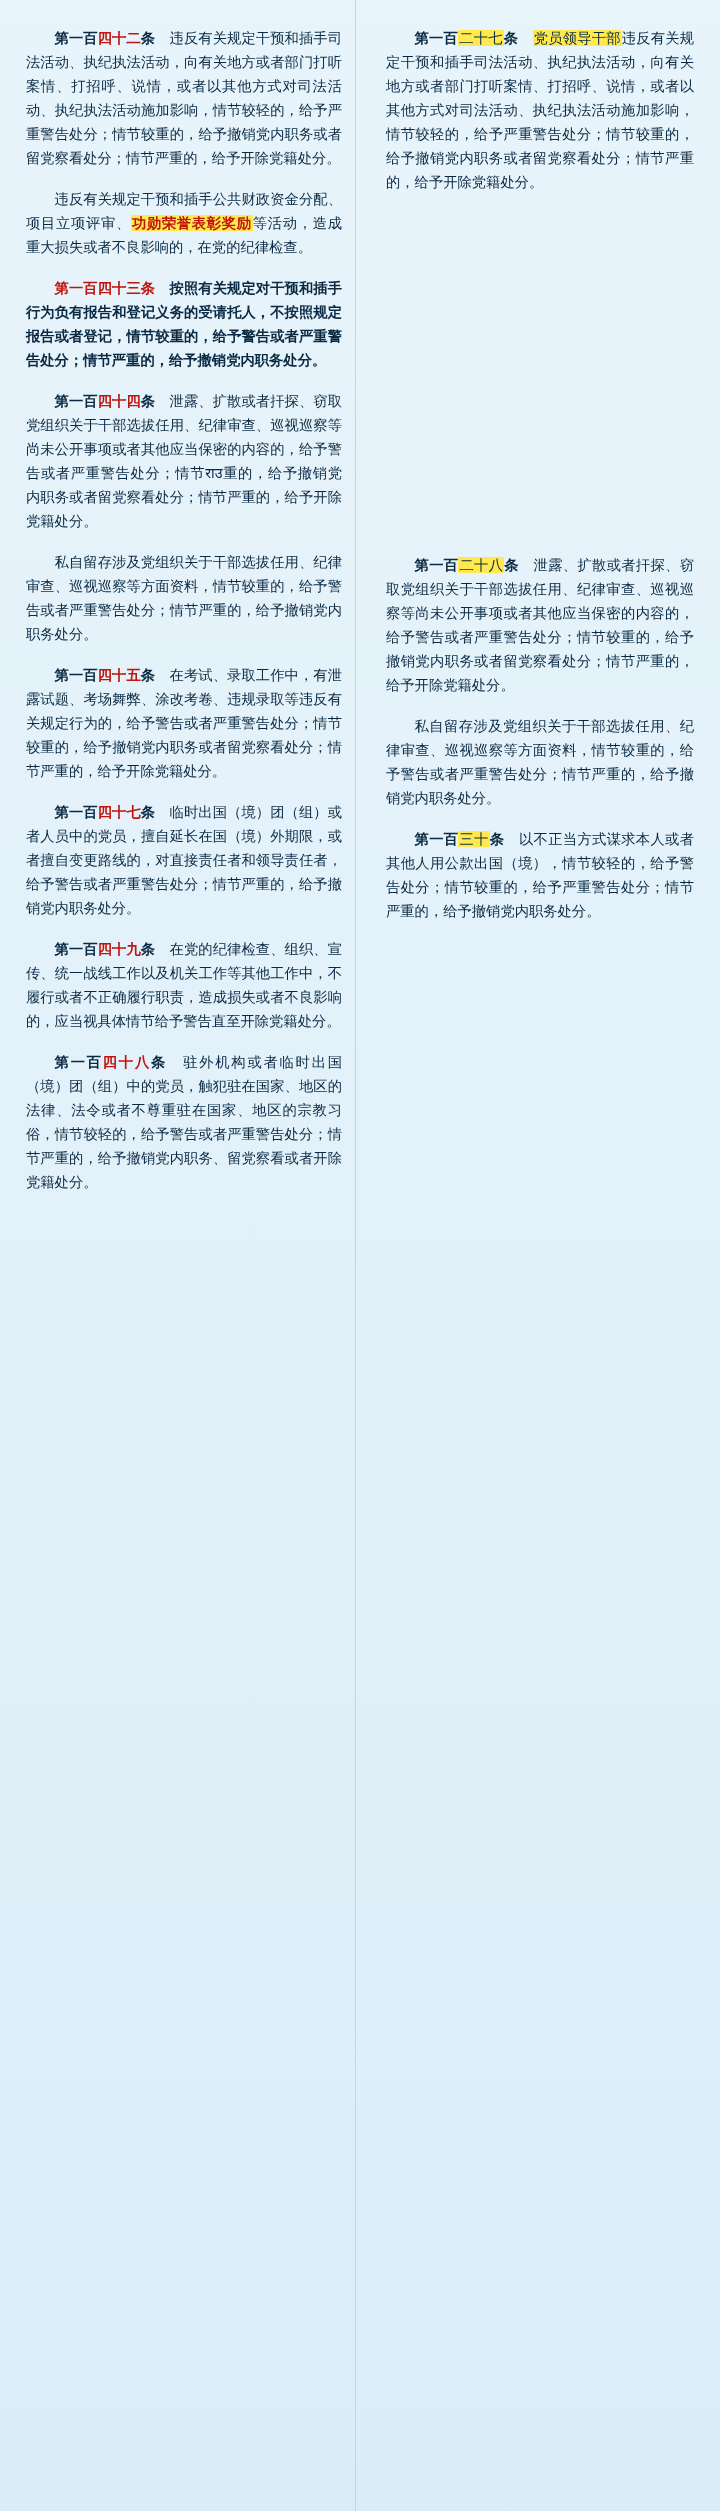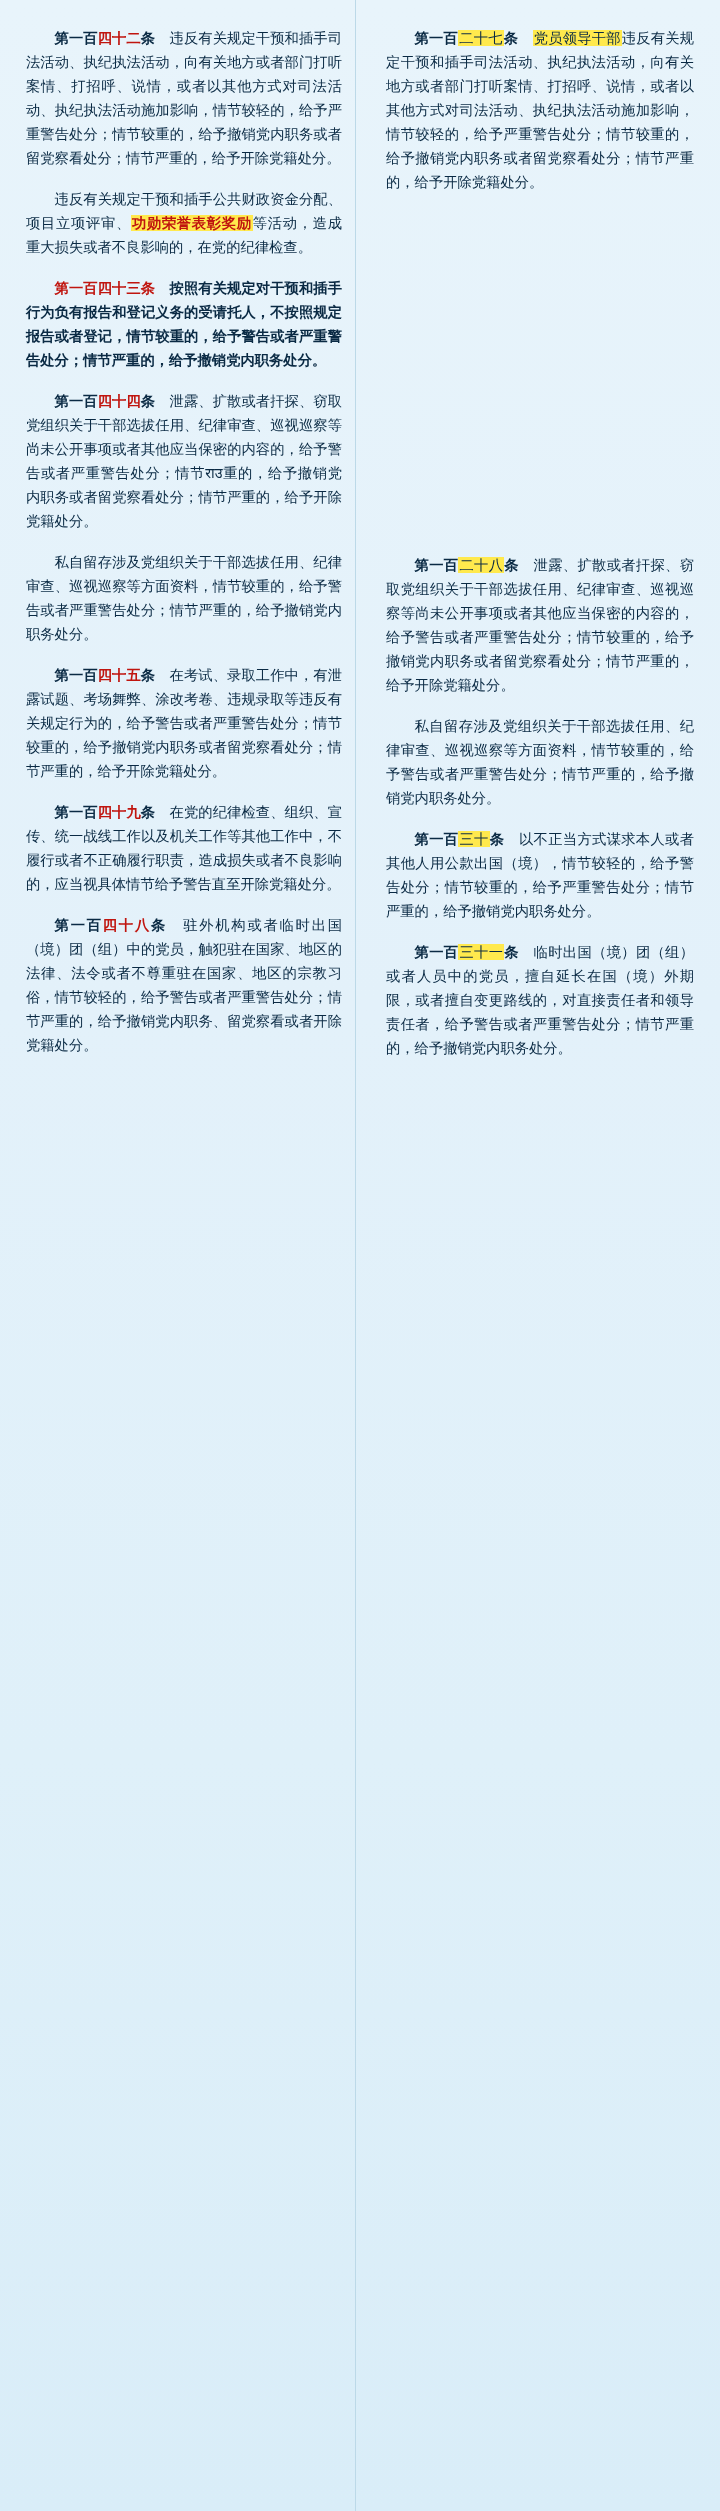--- a/index.html
+++ b/index.html
@@ -83,25 +83,25 @@
 
 <div class="page">
   <div class="columns">
     <div class="col col-left" id="left-col">
         <p class="art"><span class="label">第一百</span><span class="num-red">四十二</span><span class="label">条</span><span>　违反有关规定干预和插手司法活动、执纪执法活动，向有关地方或者部门打听案情、打招呼、说情，或者以其他方式对司法活动、执纪执法活动施加影响，情节较轻的，给予严重警告处分；情节较重的，给予撤销党内职务或者留党察看处分；情节严重的，给予开除党籍处分。</span></p>
         <p class="art"><span>违反有关规定干预和插手公共财政资金分配、项目立项评审、</span><span class="hl-red">功勋荣誉表彰奖励</span><span>等活动，造成重大损失或者不良影响的，在党的纪律检查。</span></p>
         <p class="art red-para"><span class="label">第一百四十三条</span><span>　按照有关规定对干预和插手行为负有报告和登记义务的受请托人，不按照规定报告或者登记，情节较重的，给予警告或者严重警告处分；情节严重的，给予撤销党内职务处分。</span></p>
         <p class="art"><span class="label">第一百</span><span class="num-red">四十四</span><span class="label">条</span><span>　泄露、扩散或者扞探、窃取党组织关于干部选拔任用、纪律审查、巡视巡察等尚未公开事项或者其他应当保密的内容的，给予警告或者严重警告处分；情节राउ重的，给予撤销党内职务或者留党察看处分；情节严重的，给予开除党籍处分。</span></p>
         <p class="art"><span>私自留存涉及党组织关于干部选拔任用、纪律审查、巡视巡察等方面资料，情节较重的，给予警告或者严重警告处分；情节严重的，给予撤销党内职务处分。</span></p>
         <p class="art"><span class="label">第一百</span><span class="num-red">四十五</span><span class="label">条</span><span>　在考试、录取工作中，有泄露试题、考场舞弊、涂改考卷、违规录取等违反有关规定行为的，给予警告或者严重警告处分；情节较重的，给予撤销党内职务或者留党察看处分；情节严重的，给予开除党籍处分。</span></p>
+        <p class="art"><span class="label">第一百</span><span class="num-red">四十七</span><span class="label">条</span><span>　临时出国（境）团（组）或者人员中的党员，擅自延长在国（境）外期限，或者擅自变更路线的，对直接责任者和领导责任者，给予警告或者严重警告处分；情节严重的，给予撤销党内职务处分。</span></p>
         <p class="art"><span class="label">第一百</span><span class="num-red">四十九</span><span class="label">条</span><span>　在党的纪律检查、组织、宣传、统一战线工作以及机关工作等其他工作中，不履行或者不正确履行职责，造成损失或者不良影响的，应当视具体情节给予警告直至开除党籍处分。</span></p>
         <p class="art"><span class="label">第一百</span><span class="num-red">四十八</span><span class="label">条</span><span>　驻外机构或者临时出国（境）团（组）中的党员，触犯驻在国家、地区的法律、法令或者不尊重驻在国家、地区的宗教习俗，情节较轻的，给予警告或者严重警告处分；情节严重的，给予撤销党内职务、留党察看或者开除党籍处分。</span></p>
       </div>
     <div class="col col-right" id="right-col">
         <p class="art"><span class="label">第一百</span><span class="hl">二十七</span><span class="label">条</span><span>　</span><span class="hl">党员领导干部</span><span>违反有关规定干预和插手司法活动、执纪执法活动，向有关地方或者部门打听案情、打招呼、说情，或者以其他方式对司法活动、执纪执法活动施加影响，情节较轻的，给予严重警告处分；情节较重的，给予撤销党内职务或者留党察看处分；情节严重的，给予开除党籍处分。</span></p>
         <div class="spacer-block" style="height: 330px;"></div>
         <p class="art"><span class="label">第一百</span><span class="hl">二十八</span><span class="label">条</span><span>　泄露、扩散或者扞探、窃取党组织关于干部选拔任用、纪律审查、巡视巡察等尚未公开事项或者其他应当保密的内容的，给予警告或者严重警告处分；情节较重的，给予撤销党内职务或者留党察看处分；情节严重的，给予开除党籍处分。</span></p>
         <p class="art"><span>私自留存涉及党组织关于干部选拔任用、纪律审查、巡视巡察等方面资料，情节较重的，给予警告或者严重警告处分；情节严重的，给予撤销党内职务处分。</span></p>
         <p class="art"><span class="label">第一百</span><span class="hl">三十</span><span class="label">条</span><span>　以不正当方式谋求本人或者其他人用公款出国（境），情节较轻的，给予警告处分；情节较重的，给予严重警告处分；情节严重的，给予撤销党内职务处分。</span></p>
-        <p class="art"><span class="label">第一百</span><span class="hl">三十一</span><span class="label">条</span><span>　临时出国（境）团（组）或者人员中的党员，擅自延长在国（境）外期限，或者擅自变更路线的，对直接责任者和领导责任者，给予警告或者严重警告处分；情节严重的，给予撤销党内职务处分。</span></p>
       </div>
   </div>
 </div>
 
 </body></html>

